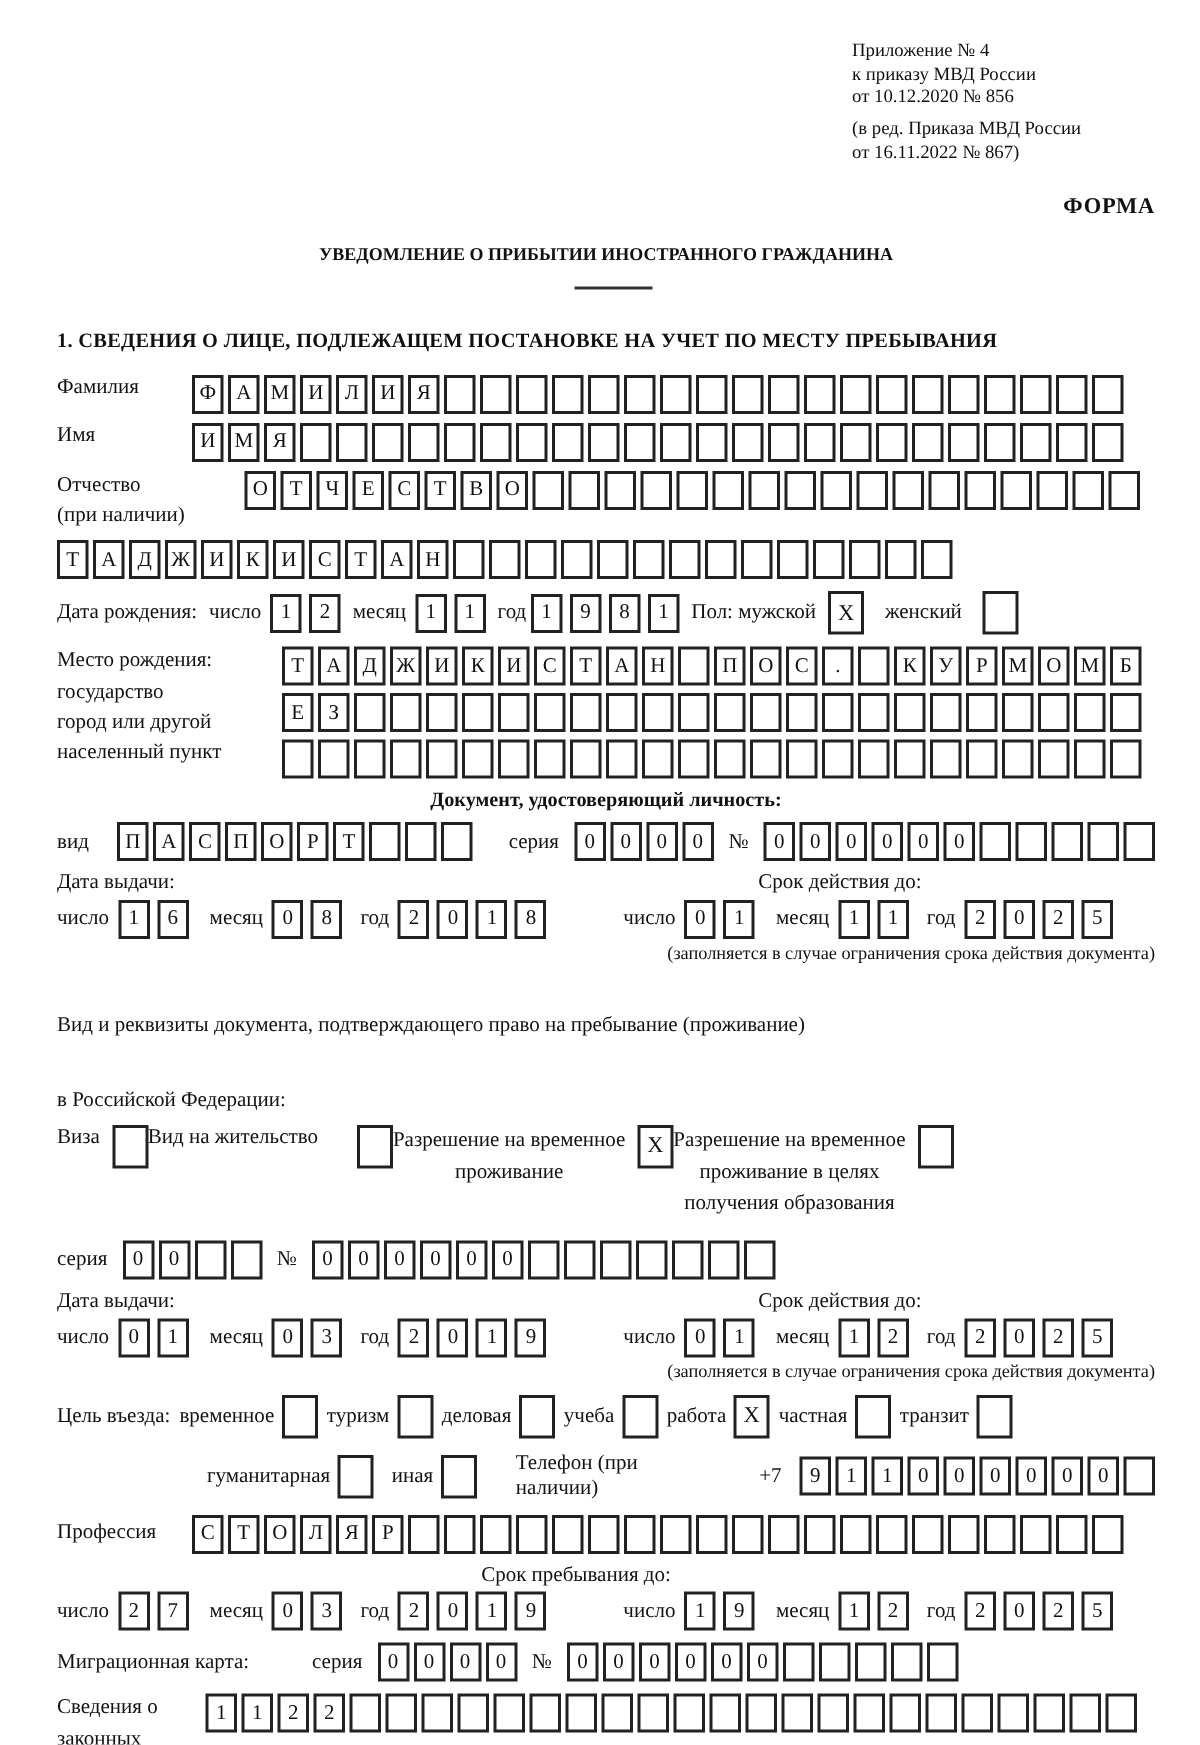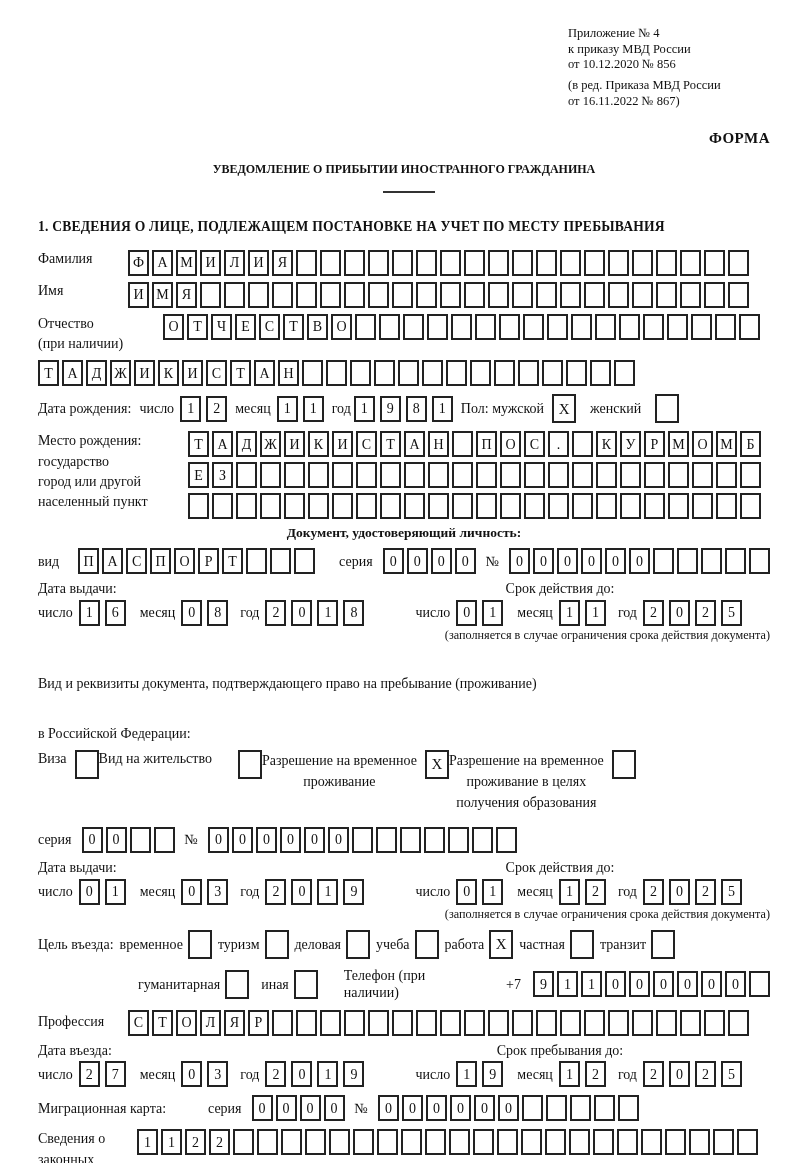--- a/index.html
+++ b/index.html
@@ -595,21 +595,20 @@
       <span class="cb"></span>
       <span class="cb"></span>
       <span class="cb"></span>
       <span class="cb"></span>
       <span class="cb"></span>
       <span class="cb"></span>
     </span>
 </div>
 
 <div class="two-head">
-  <span class="lh">Дата въезда:</span>
   <span class="rh">Срок пребывания до:</span>
 </div>
 <div class="daterow">
   <span class="dgroup">
     <span>число</span>
     <span class="boxes">
         <span class="cb">2</span>
         <span class="cb">7</span>
       </span>
     <span style="margin-left:8px;">месяц</span>

